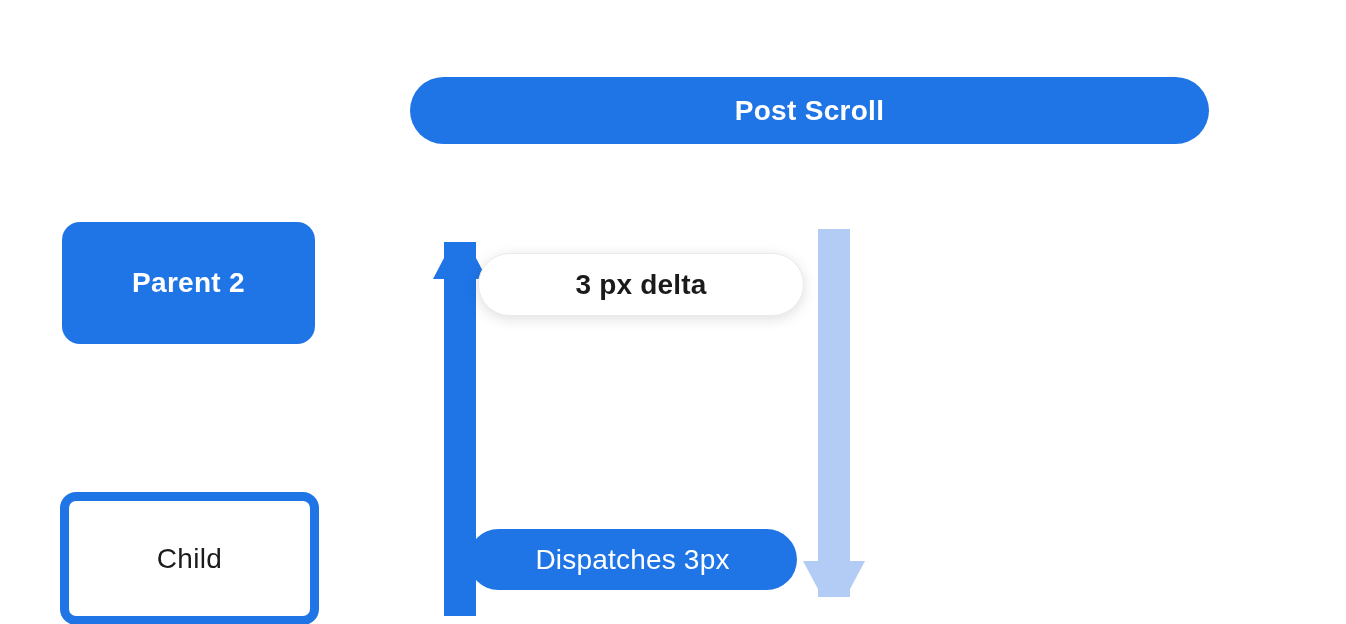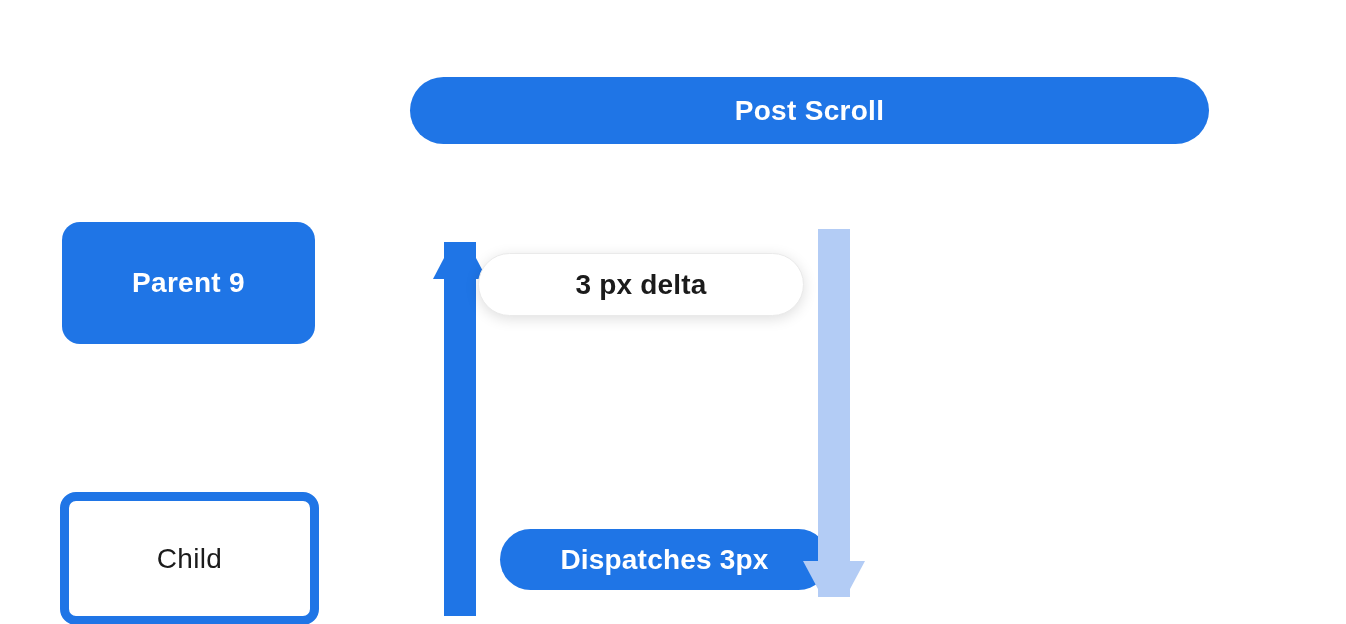--- a/index.html
+++ b/index.html
@@ -54,35 +54,35 @@
     position:absolute;display:flex;align-items:center;justify-content:center;
     border-radius:32px;font-size:28px;letter-spacing:.2px;
   }
   .pill.delta{
     left:446px;top:221px;width:326px;height:63px;
     background:var(--white);border:1px solid var(--pill-border);
     box-shadow:0 3px 14px rgba(0,0,0,.13);
     color:var(--text-black);font-weight:600;text-align:right;
   }
   .pill.dispatch{
-    left:468px;top:497px;width:329px;height:61px;
-    background:var(--primary-blue);color:#fff;font-weight:700;
+    left:436px;top:497px;width:329px;height:61px;
+    background:var(--primary-blue);color:#fff;font-weight:400;
   }
 </style>
 </head>
 <body>
 
 <div class="canvas">
 
   <div class="post-scroll">
     <span>Post Scroll</span>
   </div>
 
   <div class="box blue parent2">
-    <span>Parent 9</span>
+    <span>Parent 2</span>
   </div>
 
 
   <div class="box child">
     <span>Child</span>
   </div>
 
   <div class="arrow arrow-up">
     <div class="head"></div>
     <div class="shaft"></div>

